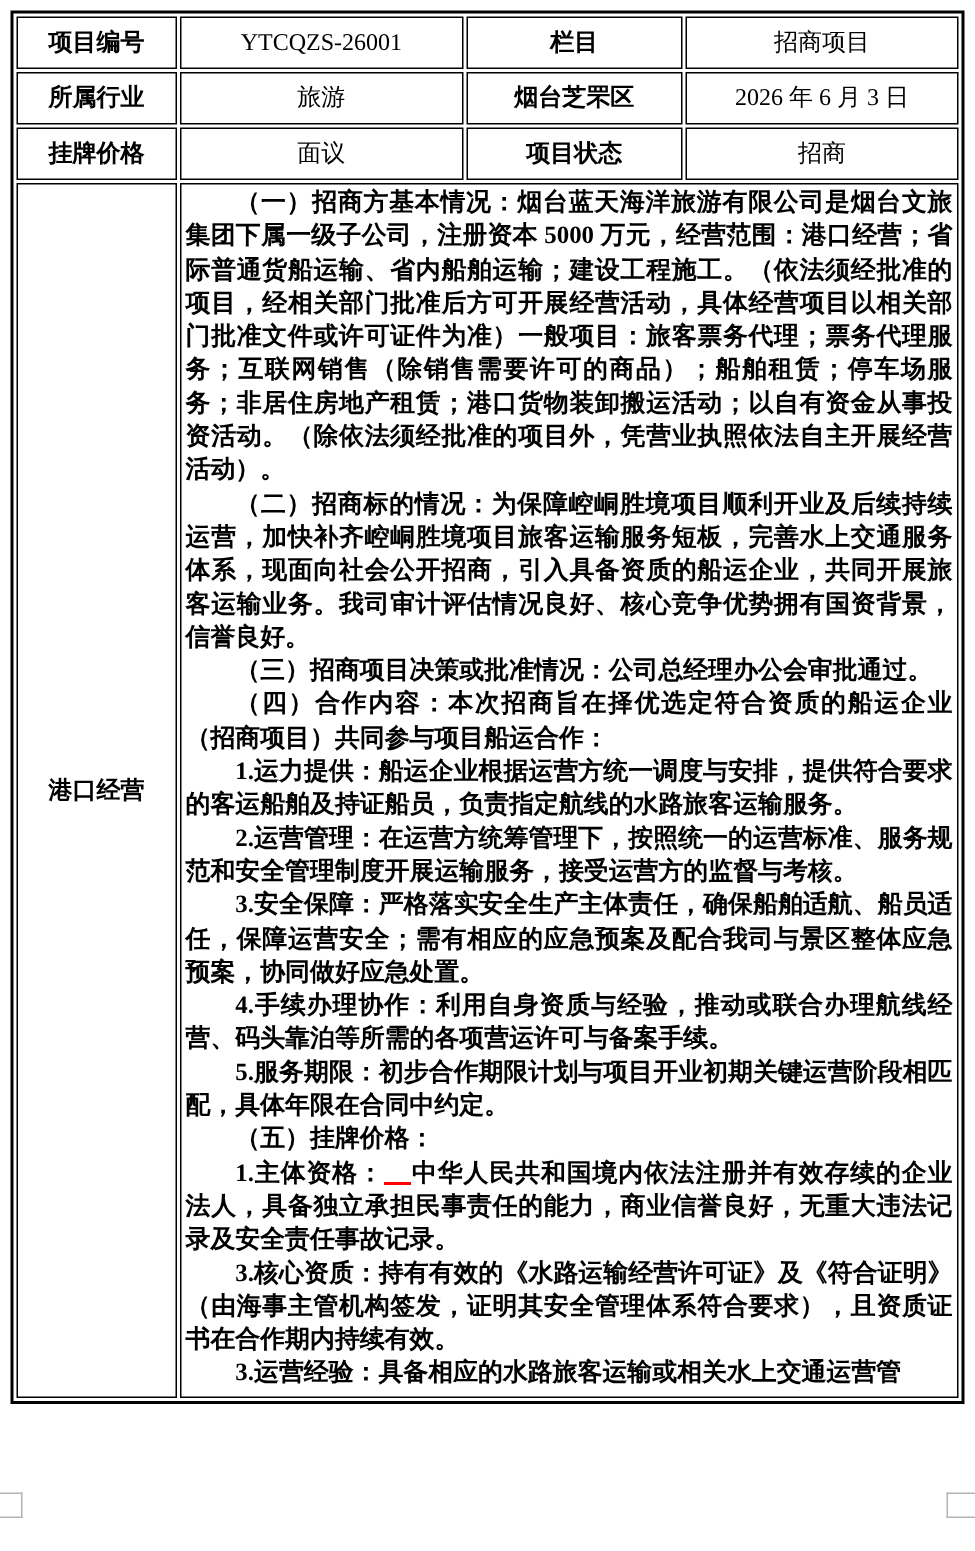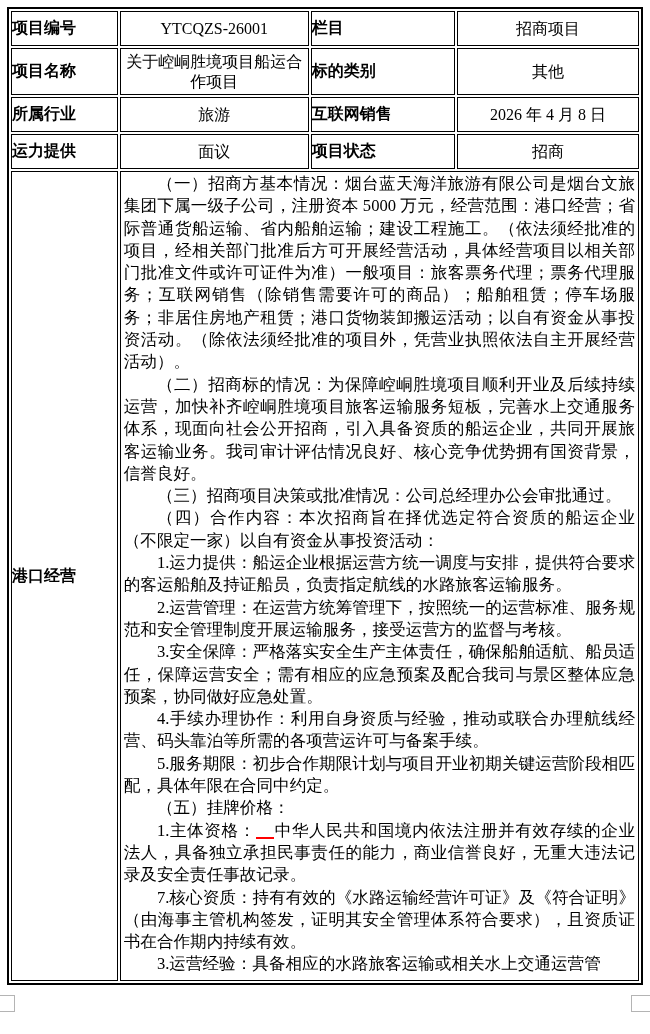--- a/index.html
+++ b/index.html
@@ -22,21 +22,21 @@
   }
   td {
     border: 1px solid #000;
     background: #fff;
     padding: 0;
     overflow: hidden;
   }
   td.label {
     font-weight: bold;
     font-size: 16px;
-    text-align: left;
+    text-align: center;
     vertical-align: middle;
   }
   td.value {
     font-size: 16px;
     text-align: center;
     vertical-align: middle;
     line-height: 20px;
   }
   tr.r1 td { height: 33px; }
   tr.r2 td { height: 45px; }
@@ -46,20 +46,21 @@
   td.intro-body {
     vertical-align: top;
     text-align: justify;
     font-size: 16.6px;
     line-height: 22.3px;
     padding: 1px 3px;
   }
   td.intro-body p {
     margin: 0;
     text-indent: 2em;
+    font-weight: bold;
   }
   .red-space {
     display: inline-block;
     width: 1.1em;
     height: 0.85em;
     border-bottom: 2px solid var(--red-mark, #ff0000);
     vertical-align: -3px;
   }
   .notch {
     position: absolute;
@@ -81,53 +82,47 @@
       <col style="width:142px">
       <col style="width:179px">
     </colgroup>
     <tbody>
       <tr class="r1">
         <td class="label">项目编号</td>
         <td class="value">YTCQZS-26001</td>
         <td class="label">栏目</td>
         <td class="value">招商项目</td>
       </tr>
-      <tr class="r2">
-        <td class="label">项目名称</td>
-        <td class="value">关于崆峒胜境项目船运合作项目</td>
-        <td class="label">标的类别</td>
-        <td class="value">其他</td>
-      </tr>
       <tr class="r3">
         <td class="label">所属行业</td>
         <td class="value">旅游</td>
-        <td class="label">互联网销售</td>
-        <td class="value">2026 年 4 月 8 日</td>
+        <td class="label">烟台芝罘区</td>
+        <td class="value">2026 年 6 月 3 日</td>
       </tr>
       <tr class="r5">
-        <td class="label">运力提供</td>
+        <td class="label">挂牌价格</td>
         <td class="value">面议</td>
         <td class="label">项目状态</td>
         <td class="value">招商</td>
       </tr>
       <tr class="r6">
         <td class="label intro-label">港口经营</td>
         <td class="intro-body" colspan="3">
           <p>（一）招商方基本情况：烟台蓝天海洋旅游有限公司是烟台文旅集团下属一级子公司，注册资本 5000 万元，经营范围：港口经营；省际普通货船运输、省内船舶运输；建设工程施工。（依法须经批准的项目，经相关部门批准后方可开展经营活动，具体经营项目以相关部门批准文件或许可证件为准）一般项目：旅客票务代理；票务代理服务；互联网销售（除销售需要许可的商品）；船舶租赁；停车场服务；非居住房地产租赁；港口货物装卸搬运活动；以自有资金从事投资活动。（除依法须经批准的项目外，凭营业执照依法自主开展经营活动）。</p>
           <p>（二）招商标的情况：为保障崆峒胜境项目顺利开业及后续持续运营，加快补齐崆峒胜境项目旅客运输服务短板，完善水上交通服务体系，现面向社会公开招商，引入具备资质的船运企业，共同开展旅客运输业务。我司审计评估情况良好、核心竞争优势拥有国资背景，信誉良好。</p>
           <p>（三）招商项目决策或批准情况：公司总经理办公会审批通过。</p>
-          <p>（四）合作内容：本次招商旨在择优选定符合资质的船运企业（不限定一家）以自有资金从事投资活动：</p>
+          <p>（四）合作内容：本次招商旨在择优选定符合资质的船运企业（招商项目）共同参与项目船运合作：</p>
           <p>1.运力提供：船运企业根据运营方统一调度与安排，提供符合要求的客运船舶及持证船员，负责指定航线的水路旅客运输服务。</p>
           <p>2.运营管理：在运营方统筹管理下，按照统一的运营标准、服务规范和安全管理制度开展运输服务，接受运营方的监督与考核。</p>
           <p>3.安全保障：严格落实安全生产主体责任，确保船舶适航、船员适任，保障运营安全；需有相应的应急预案及配合我司与景区整体应急预案，协同做好应急处置。</p>
           <p>4.手续办理协作：利用自身资质与经验，推动或联合办理航线经营、码头靠泊等所需的各项营运许可与备案手续。</p>
           <p>5.服务期限：初步合作期限计划与项目开业初期关键运营阶段相匹配，具体年限在合同中约定。</p>
           <p>（五）挂牌价格：</p>
           <p><span>1.主体资格：</span><span class="red-space"></span><span>中华人民共和国境内依法注册并有效存续的企业法人，具备独立承担民事责任的能力，商业信誉良好，无重大违法记录及安全责任事故记录。</span></p>
-          <p>7.核心资质：持有有效的《水路运输经营许可证》及《符合证明》（由海事主管机构签发，证明其安全管理体系符合要求），且资质证书在合作期内持续有效。</p>
+          <p>3.核心资质：持有有效的《水路运输经营许可证》及《符合证明》（由海事主管机构签发，证明其安全管理体系符合要求），且资质证书在合作期内持续有效。</p>
           <p>3.运营经验：具备相应的水路旅客运输或相关水上交通运营管</p>
         </td>
       </tr>
     </tbody>
   </table>
 </div>
 
 <div class="notch notch-left"></div>
 <div class="notch notch-right"></div>
 

